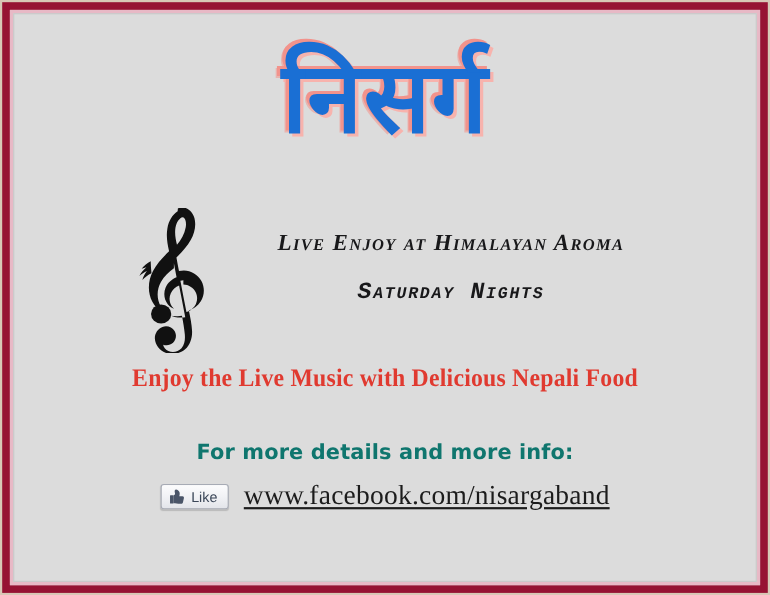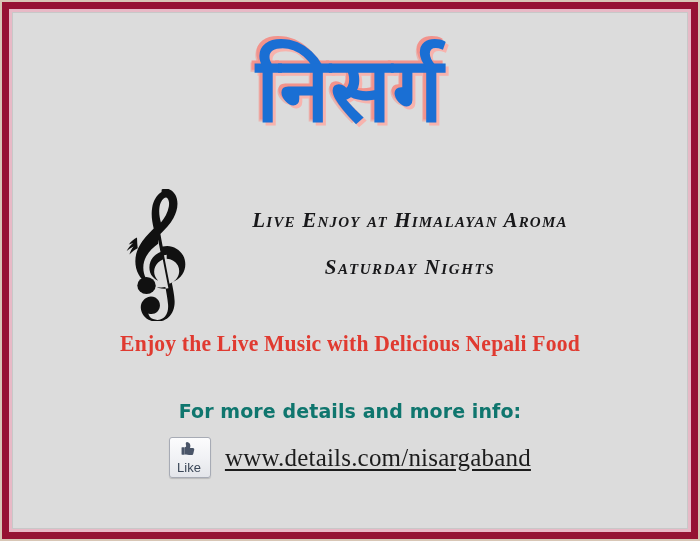--- a/index.html
+++ b/index.html
@@ -106,20 +106,21 @@
     font-style: italic;
     font-weight: 700;
     font-size: 21px;
     letter-spacing: 1.2px;
     color: #18181a;
     font-variant: small-caps;
   }
   .tagline .line2 {
     margin-top: 22px;
     letter-spacing: 1.6px;
+    font-family: Liberation Mono, monospace;
   }
 
   
   .promo {
     position: absolute;
     left: 0;
     right: 0;
     top: 318px;
     text-align: center;
     font-family: "Liberation Serif", serif;
@@ -163,21 +164,20 @@
     padding: 3px 9px 3px 7px;
     border: 1px solid #a7abb5;
     border-radius: 3px;
     background: linear-gradient(to bottom, #fcfcfd 0%, #f1f2f5 50%, #e3e5ea 100%);
     box-shadow: 0 1px 1px rgba(0,0,0,0.16);
     font-family: "Liberation Sans", sans-serif;
     font-size: 13px;
     color: #3b4758;
     cursor: pointer;
     user-select: none;
-    flex-direction: column;
   }
   .thumb-icon {
     width: 15px;
     height: 15px;
     display: block;
     color: #4a5568;
   }
   .like-label { line-height: 1; }
 
   .fb-url {
@@ -223,21 +223,21 @@
     <div class="fb-row">
       <div class="like-button">
         <span class="thumb-icon">
           <svg viewBox="0 0 16 16" width="15" height="15" aria-hidden="true">
             <path fill="#4a5568" d="M6.4 1.1c-0.9 0.1 -1.3 0.9 -1.3 1.8 0 1.0 0.4 1.6 0.4 2.4 0 0.5 -0.3 0.9 -0.8 1.2 l-0.9 0.5 0 7.5 1.6 0 c1.1 0 2.0 0.4 3.2 0.4 l2.8 0 c0.9 0 1.5 -0.5 1.7 -1.3 l1.0 -4.3 c0.2 -1.0 -0.4 -1.8 -1.4 -1.8 l-3.1 0 c0.2 -0.8 0.4 -1.6 0.4 -2.4 0 -1.4 -0.6 -2.6 -1.7 -3.3 -0.5 -0.4 -1.2 -0.7 -1.9 -0.7 z"></path>
             <rect fill="#4a5568" x="0.6" y="6.6" width="3.2" height="8.0" rx="0.5"></rect>
           </svg>
         </span>
         <span class="like-label">Like</span>
       </div>
-      <a class="fb-url" href="#">www.details.com/nisargaband</a>
+      <a class="fb-url" href="#">www.facebook.com/nisargaband</a>
     </div>
 
   </div>
 
   <div class="frame-outer"></div>
   <div class="frame-maroon"></div>
   <div class="frame-inner-pink"></div>
   <div class="frame-hairline"></div>
 
 </div>

